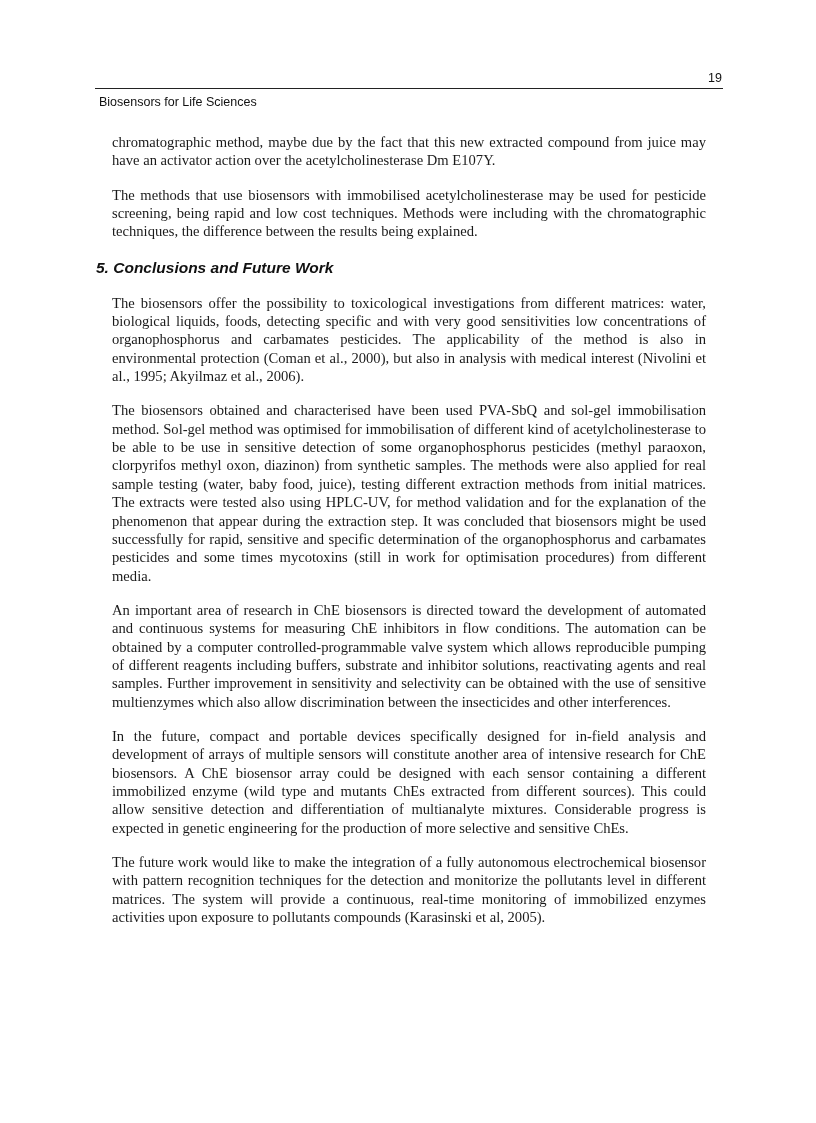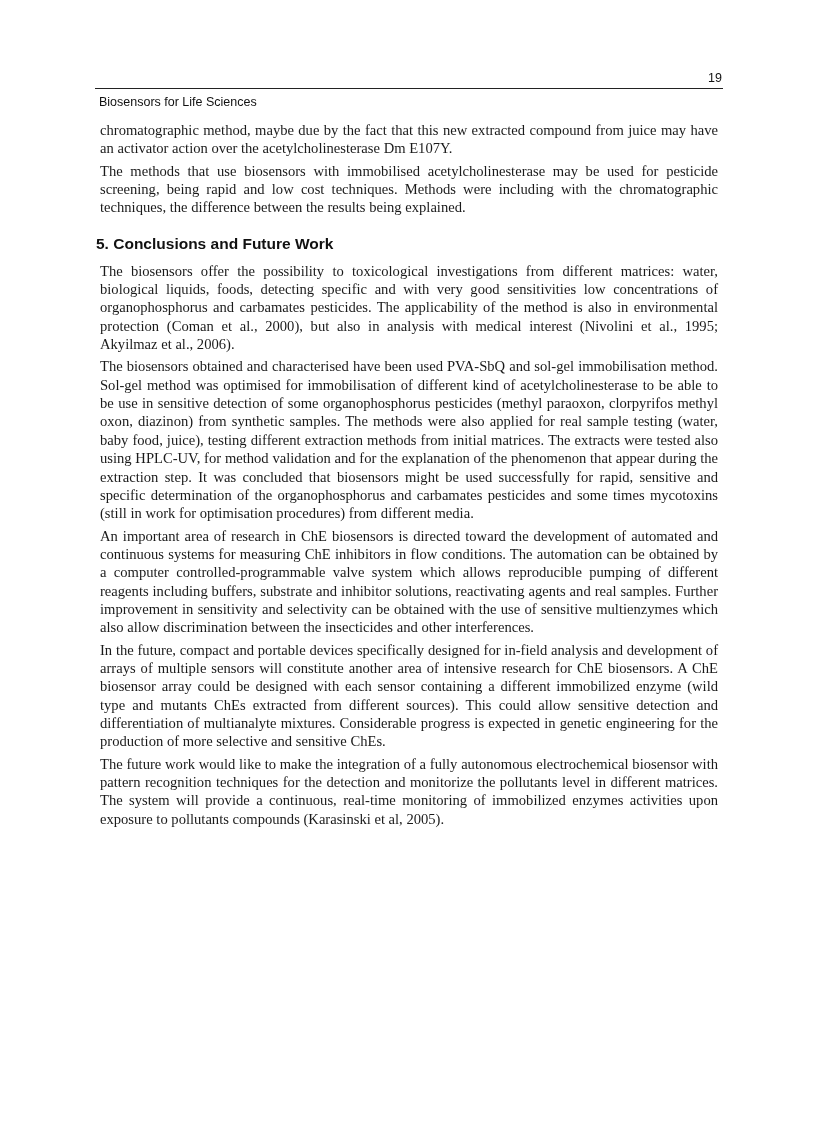--- a/index.html
+++ b/index.html
@@ -9,24 +9,24 @@
     position: absolute; left: 95px; top: 70px; width: 628px; height: 18px;
     border-bottom: 1.3px solid #222;
     font-family: "Liberation Sans", sans-serif; font-size: 12.5px; color: #111;
   }
   .running-header .title { position: absolute; left: 4px; top: 1px; margin-top: 24px; }
   .running-header .pageno { position: absolute; right: 1px; top: 1px; margin-left: 12px; }
   .body {
     position: absolute; left: 96px; top: 117px; width: 626px;
     font-family: "Liberation Serif", serif; font-size: 14.6px; line-height: 18.35px; color: #1a1a1a;
   }
-  .body p { margin: 4px; text-align: justify; }
+  .body p { margin: 16px; text-align: justify; }
   h2.section-heading {
     font-family: "Liberation Sans", sans-serif; font-weight: bold; font-size: 15.5px;
-    margin: 17px 0 8px 0; color: #111; line-height: 20px;
+    margin: 17px 0 8px 0; color: #111; line-height: 20px; font-style: italic;
   }
 </style>
 </head>
 <body>
 
 <div class="page">
   <div class="running-header">
     <span class="title">Biosensors for Life Sciences</span>
     <span class="pageno">19</span>
   </div>

